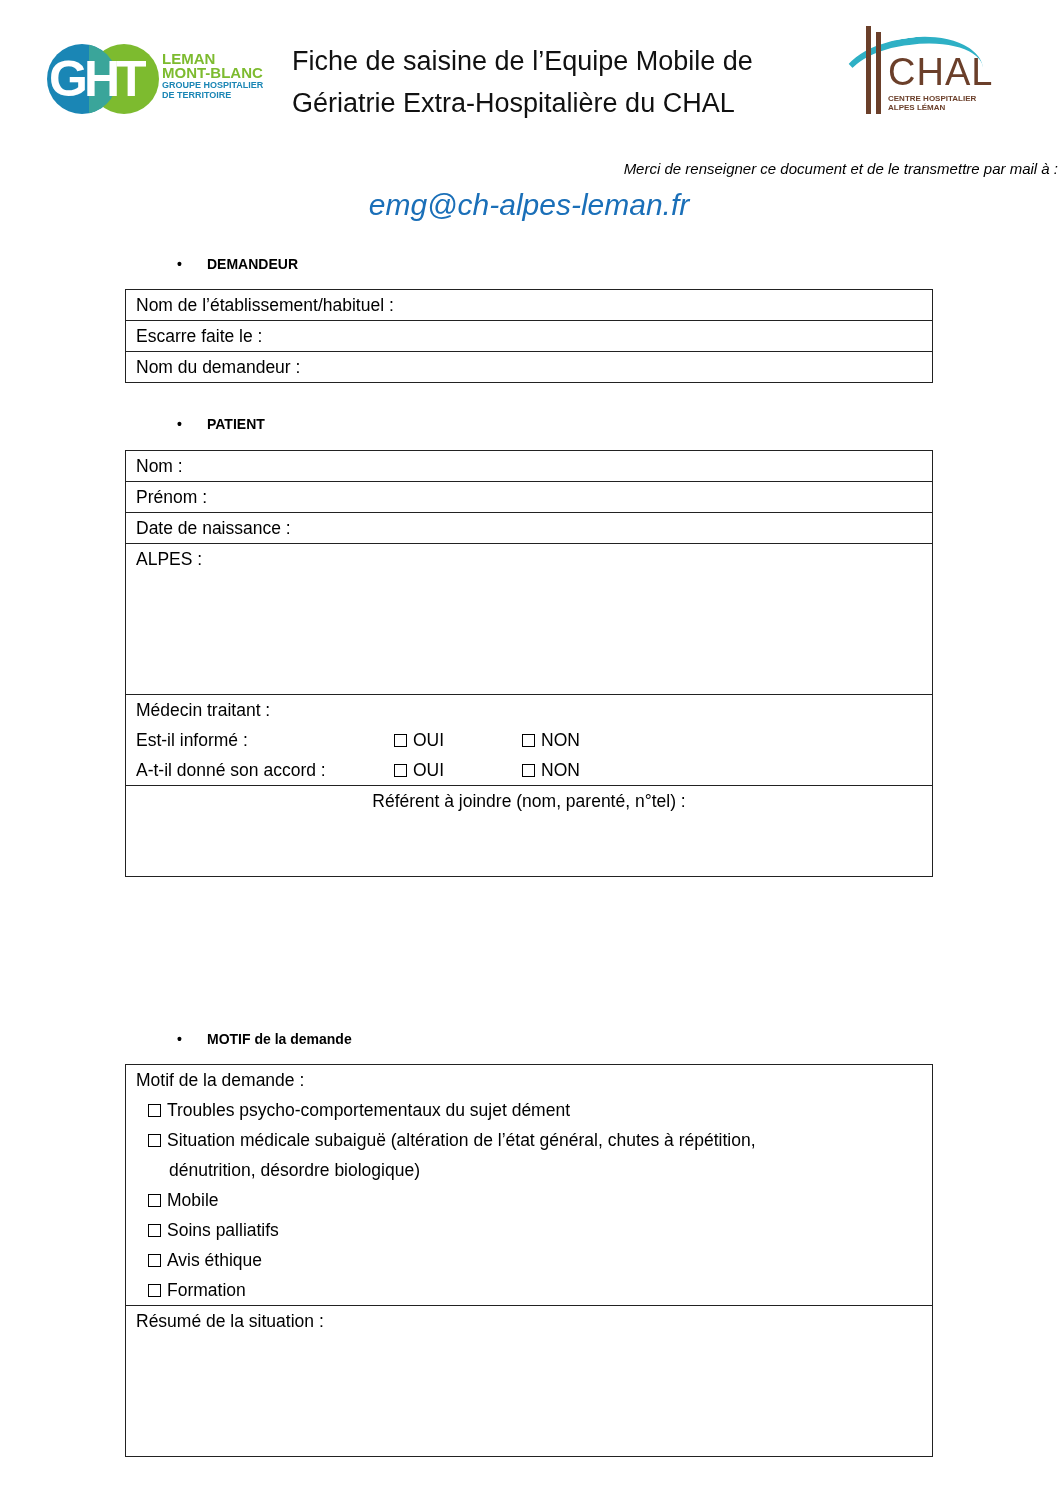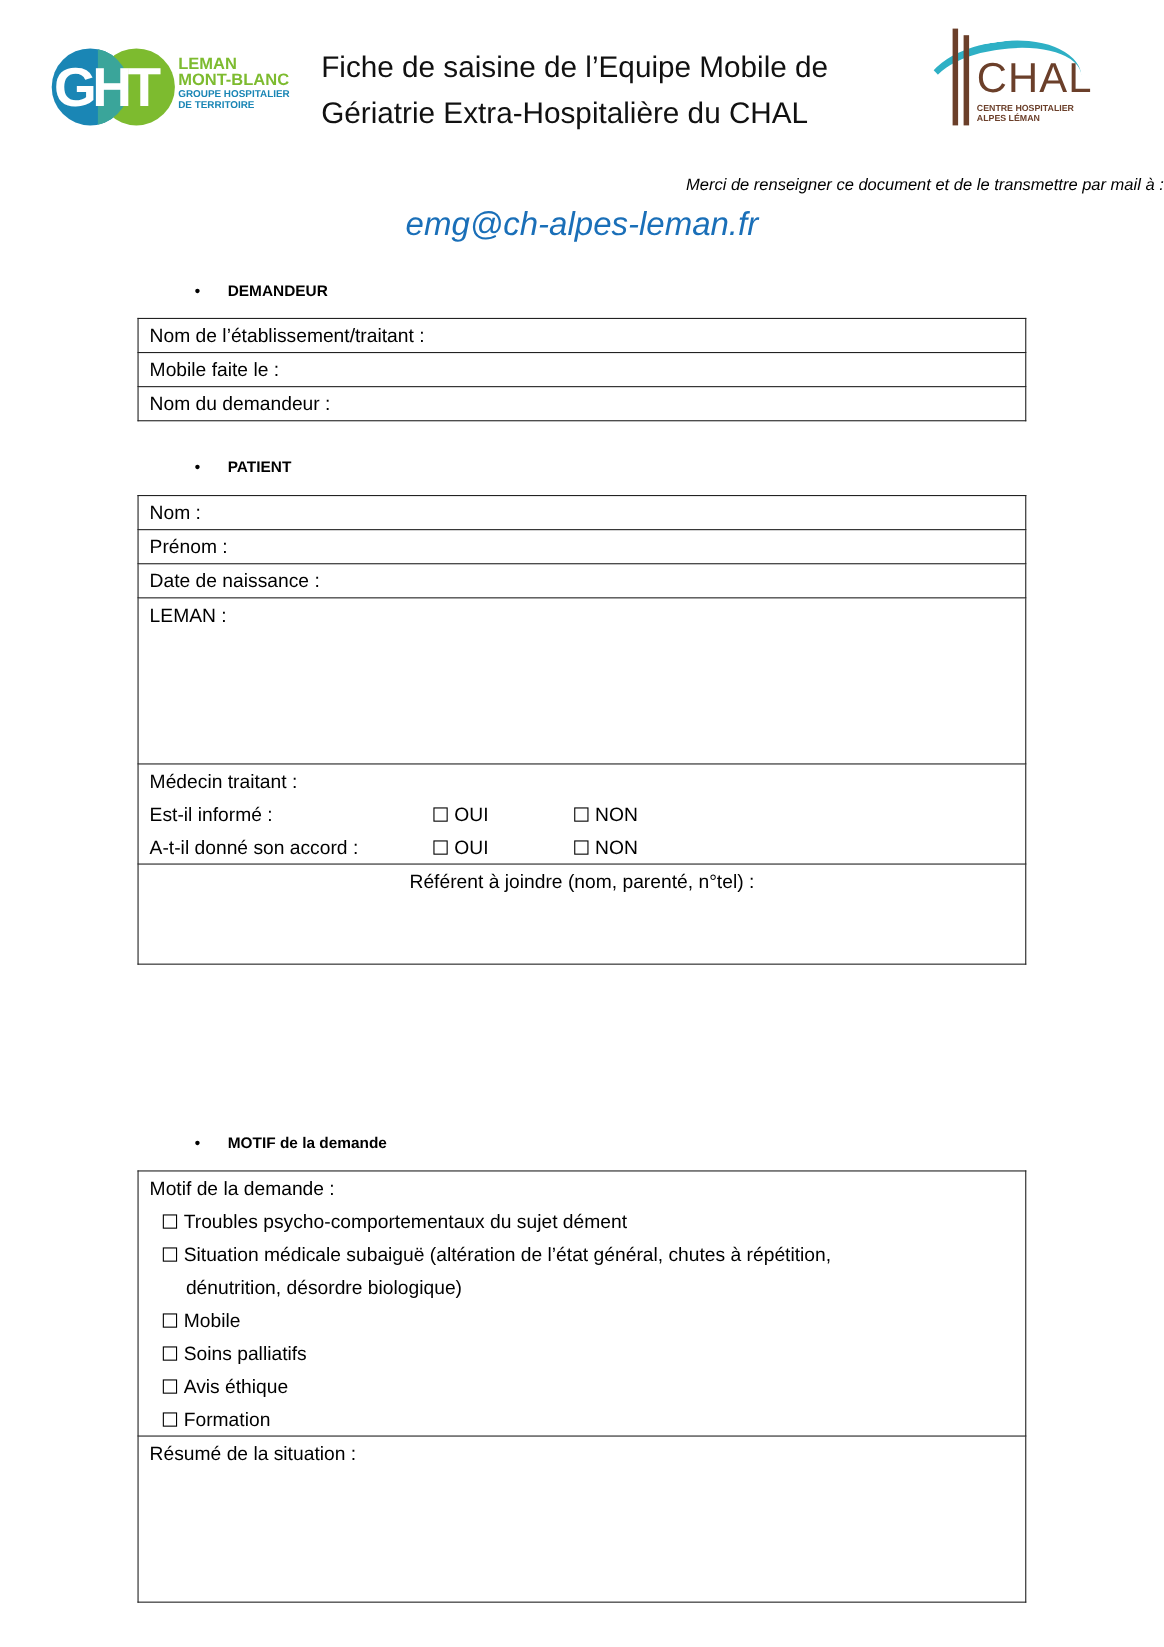--- a/index.html
+++ b/index.html
@@ -79,24 +79,24 @@
 
 <div class="abs intro">Merci de renseigner ce document et de le transmettre par mail à :</div>
 <div class="abs email">emg@ch-alpes-leman.fr</div>
 
 <div class="abs section-head" style="top:253px;">
   <span class="bullet">•</span><span>DEMANDEUR</span>
 </div>
 <table class="form" style="top:289px;">
   <tbody>
       <tr>
-        <td>Nom de l’établissement/traitant :</td>
+        <td>Nom de l’établissement/habituel :</td>
       </tr>
   <tr>
-        <td>Mobile faite le :</td>
+        <td>Escarre faite le :</td>
       </tr>
   <tr>
         <td>Nom du demandeur :</td>
       </tr>
 </tbody>
   </table>
 
 <div class="abs section-head" style="top:413px;">
   <span class="bullet">•</span><span>PATIENT</span>
 </div>
@@ -105,21 +105,21 @@
       <tr>
         <td>Nom :</td>
       </tr>
   <tr>
         <td>Prénom :</td>
       </tr>
   <tr>
         <td>Date de naissance :</td>
       </tr>
   <tr>
-        <td style="height:150px;">LEMAN :</td>
+        <td style="height:150px;">ALPES :</td>
       </tr>
   <tr>
         <td style="height:90px;">
     <div>Médecin traitant :</div>
     <div class="opt-row">
       <span class="opt-label">Est-il informé :</span>
       <span class="opt"><span class="cb"></span><span>OUI</span></span>
       <span class="opt"><span class="cb"></span><span>NON</span></span>
     </div>
     <div class="opt-row">

